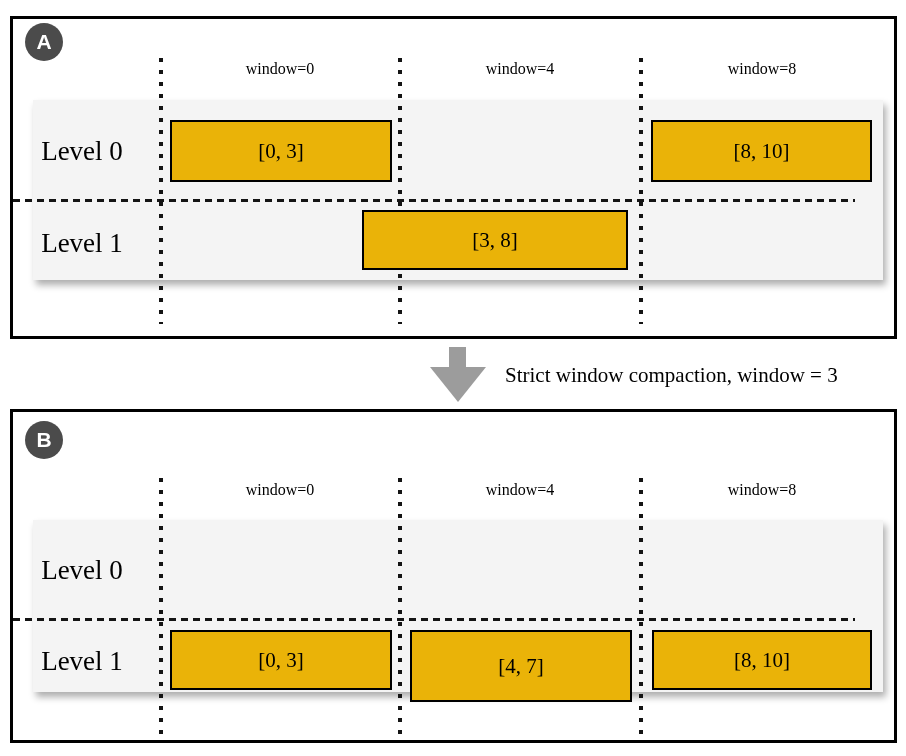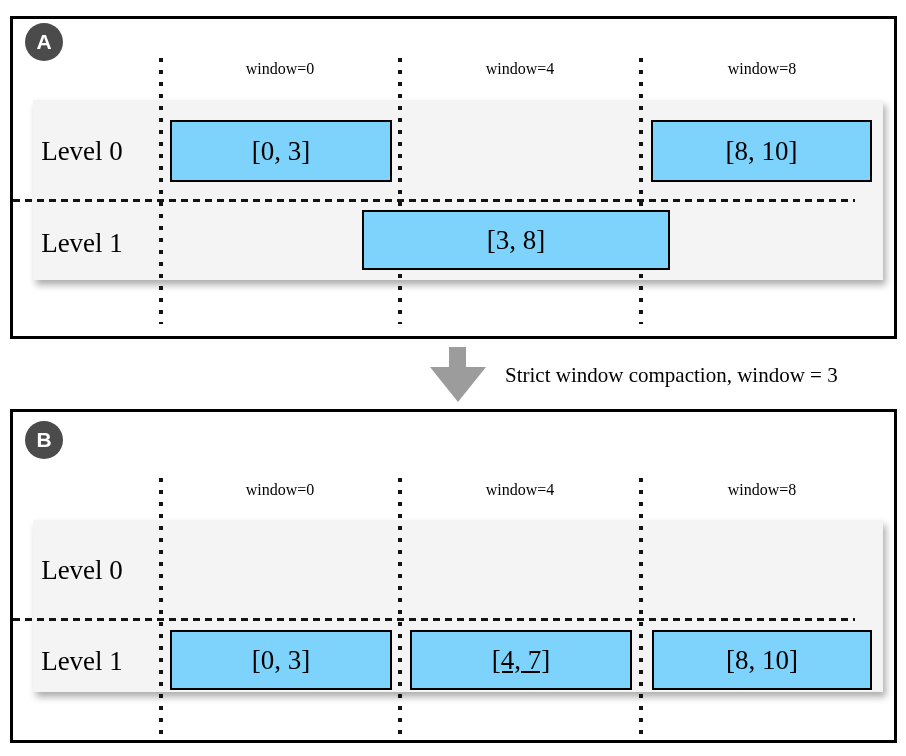--- a/index.html
+++ b/index.html
@@ -94,26 +94,26 @@
     height: 26px;
     line-height: 26px;
     text-align: center;
     font-size: 27px;
     z-index: 4;
   }
 
   .rbox {
     position: absolute;
     box-sizing: border-box;
-    background: #7dd3fc;
+    background: #eab308;
     border: 2.5px solid #000;
     display: flex;
     align-items: center;
     justify-content: center;
-    font-size: 27px;
+    font-size: 21px;
     z-index: 5;
   }
 
   .transition-label {
     position: absolute;
     left: 505px;
     top: 361px;
     height: 28px;
     line-height: 28px;
     font-size: 21px;
@@ -156,21 +156,21 @@
     <div class="chead" style="left:387px; top:36px; width:240px;">window=4</div>
     <div class="chead" style="left:628px; top:36px; width:242px;">window=8</div>
 
     <div class="hdash" style="top:180px;"></div>
 
     <div class="rlabel" style="top:119px;">Level 0</div>
     <div class="rlabel" style="top:211px;">Level 1</div>
 
     <div class="rbox" style="left:157px; top:101px; width:222px; height:62px;">[0, 3]</div>
     <div class="rbox" style="left:638px; top:101px; width:221px; height:62px;">[8, 10]</div>
-    <div class="rbox" style="left:349px; top:191px; width:308px; height:60px;">[3, 8]</div>
+    <div class="rbox" style="left:349px; top:191px; width:266px; height:60px;">[3, 8]</div>
   </section>
 
   <div>
     <div class="arrow-stem"></div>
     <div class="arrow-head"></div>
     <div class="transition-label">Strict window compaction, window = 3</div>
   </div>
 
   <section class="panel" id="panel-b">
     <div class="badge" style="left:12px; top:9px;">B</div>
@@ -184,17 +184,17 @@
     <div class="chead" style="left:147px; top:64px; width:240px;">window=0</div>
     <div class="chead" style="left:387px; top:64px; width:240px;">window=4</div>
     <div class="chead" style="left:628px; top:64px; width:242px;">window=8</div>
 
     <div class="hdash" style="top:206px;"></div>
 
     <div class="rlabel" style="top:145px;">Level 0</div>
     <div class="rlabel" style="top:236px;">Level 1</div>
 
     <div class="rbox" style="left:157px; top:218px; width:222px; height:60px;">[0, 3]</div>
-    <div class="rbox" style="left:397px; top:218px; width:222px; height:60px;text-decoration:underline;">[4, 7]</div>
+    <div class="rbox" style="left:397px; top:218px; width:222px; height:72px;">[4, 7]</div>
     <div class="rbox" style="left:639px; top:218px; width:220px; height:60px;">[8, 10]</div>
   </section>
 
 </div>
 
 </body></html>

